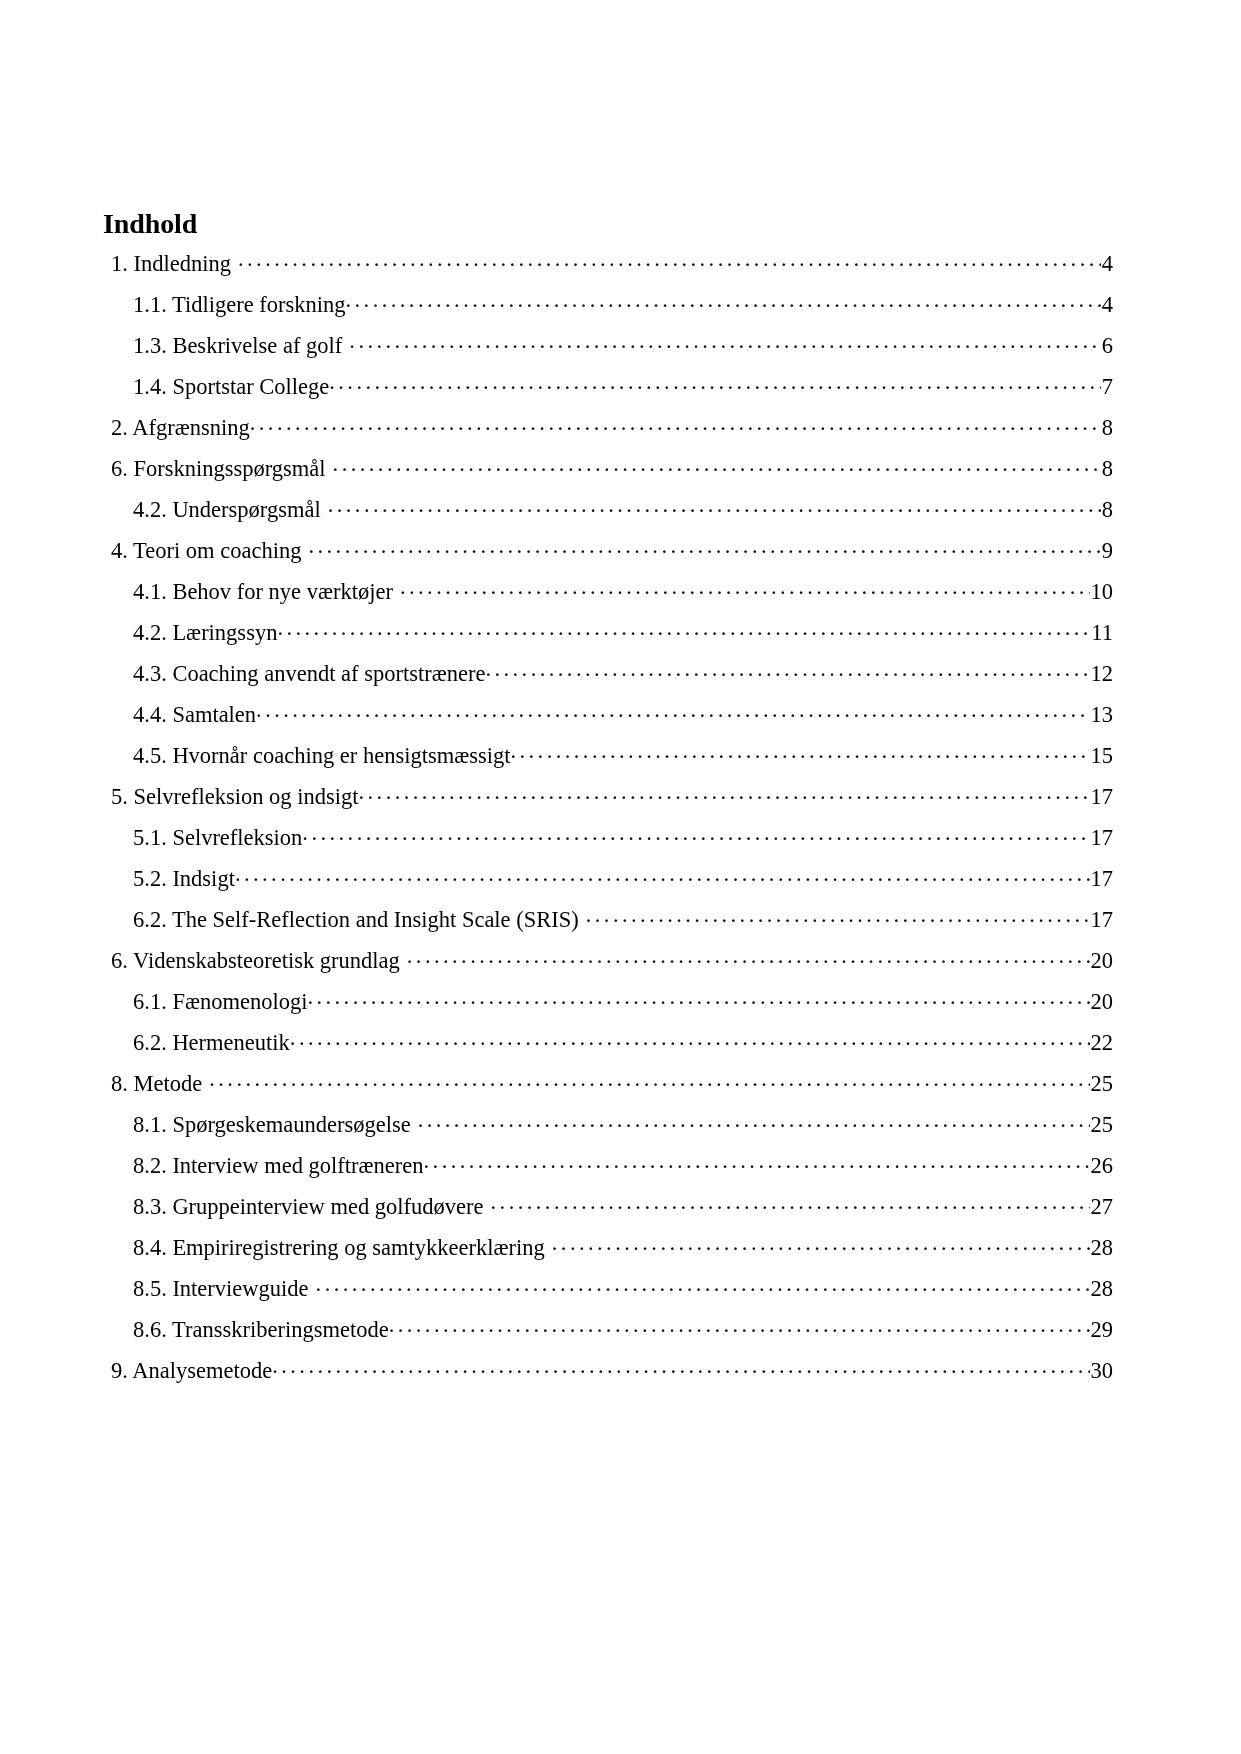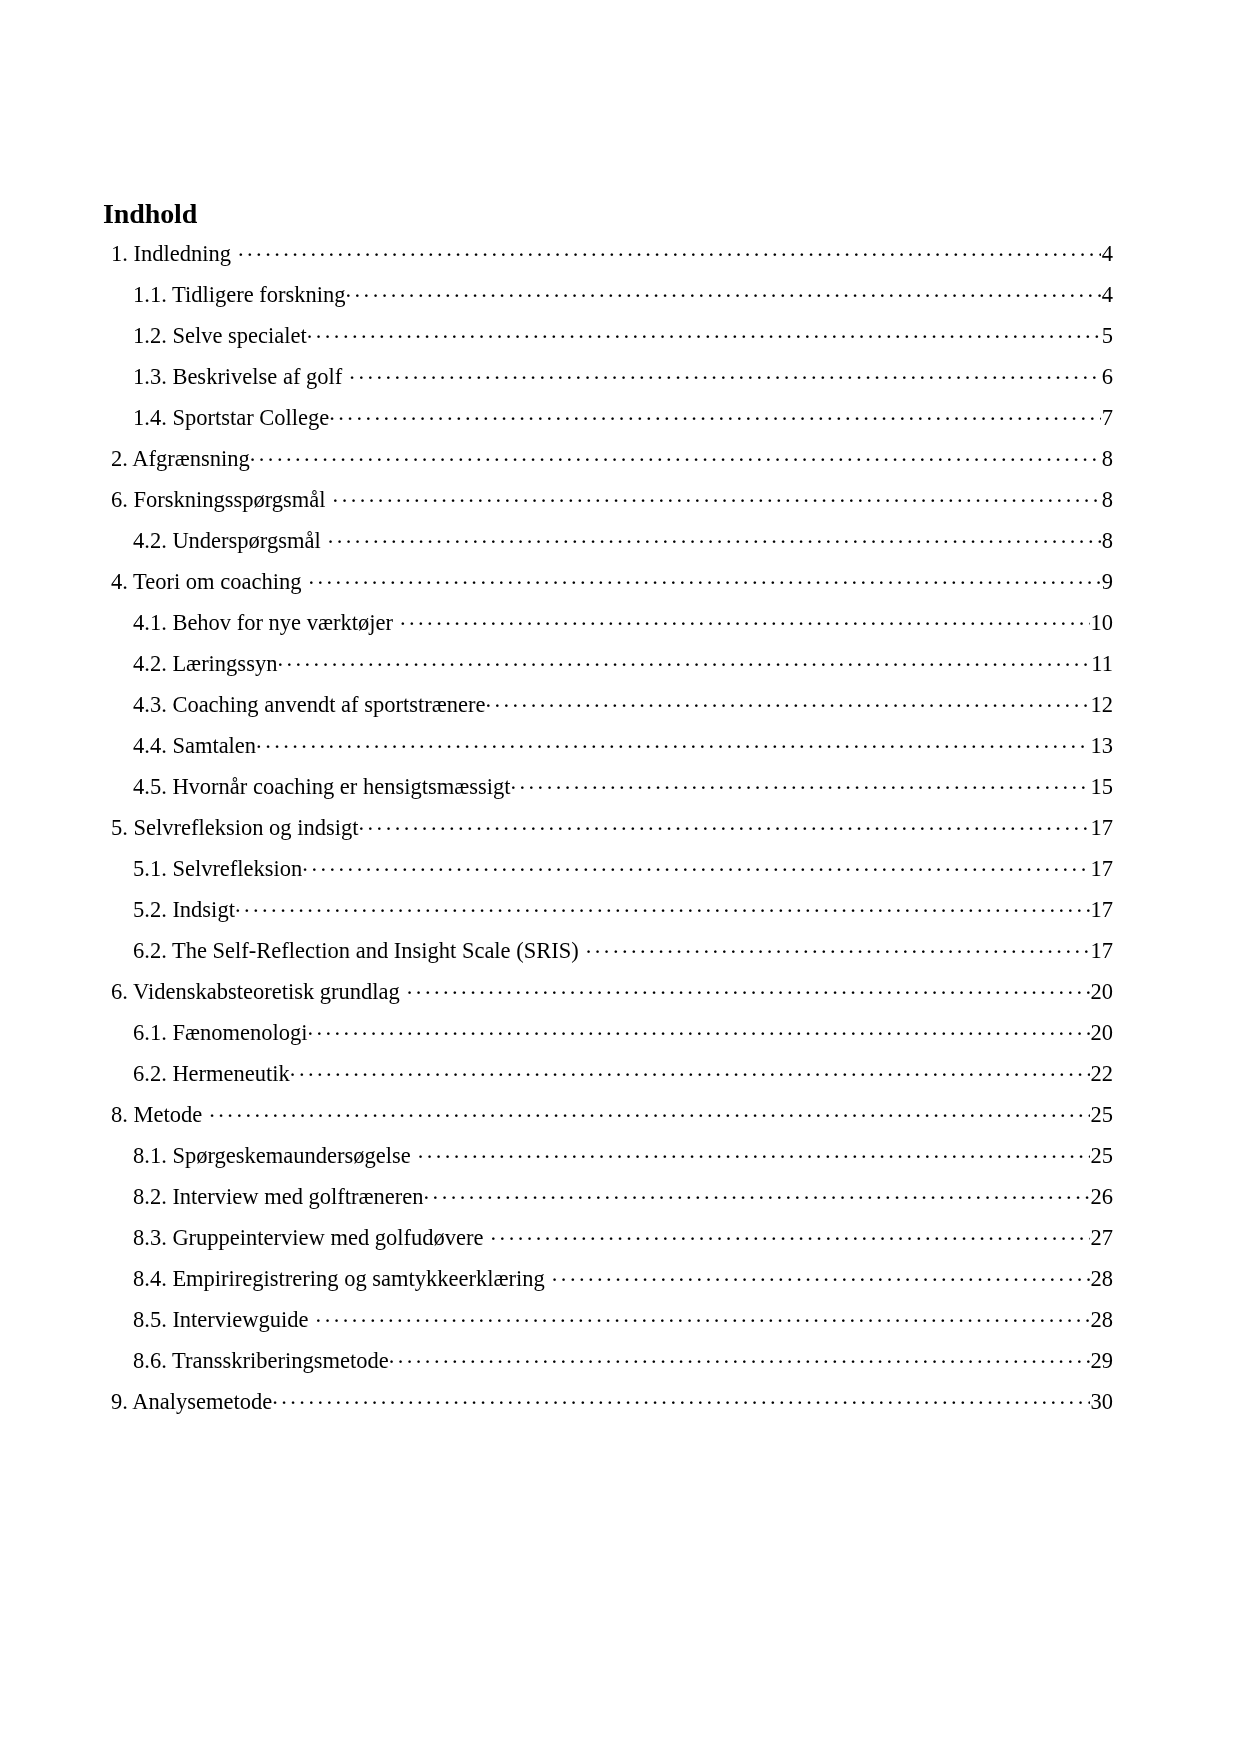--- a/index.html
+++ b/index.html
@@ -21,21 +21,21 @@
     left: 0;
     top: 0;
     width: 1241px;
     height: 1754px;
     background: #ffffff;
   }
 
   .toc-wrap {
     position: absolute;
     left: 103px;
-    top: 198px;
+    top: 208px;
     width: 1018px;
   }
 
   .toc-title {
     font-size: 28px;
     font-weight: bold;
     line-height: 1.15;
     letter-spacing: -0.1px;
     margin: 0 0 4px 0;
     font-family: "Liberation Serif", "DejaVu Serif", serif;
@@ -107,25 +107,20 @@
         <li class="toc-entry lvl1 gap">
           <span class="entry-label">1. Indledning</span>
           <span class="entry-leader"></span>
           <span class="entry-page">4</span>
         </li>
         <li class="toc-entry lvl2 tight">
           <span class="entry-label">1.1. Tidligere forskning</span>
           <span class="entry-leader"></span>
           <span class="entry-page">4</span>
         </li>
-        <li class="toc-entry lvl2 tight">
-          <span class="entry-label">1.2. Selve specialet</span>
-          <span class="entry-leader"></span>
-          <span class="entry-page">5</span>
-        </li>
         <li class="toc-entry lvl2 gap">
           <span class="entry-label">1.3. Beskrivelse af golf</span>
           <span class="entry-leader"></span>
           <span class="entry-page">6</span>
         </li>
         <li class="toc-entry lvl2 tight">
           <span class="entry-label">1.4. Sportstar College</span>
           <span class="entry-leader"></span>
           <span class="entry-page">7</span>
         </li>

